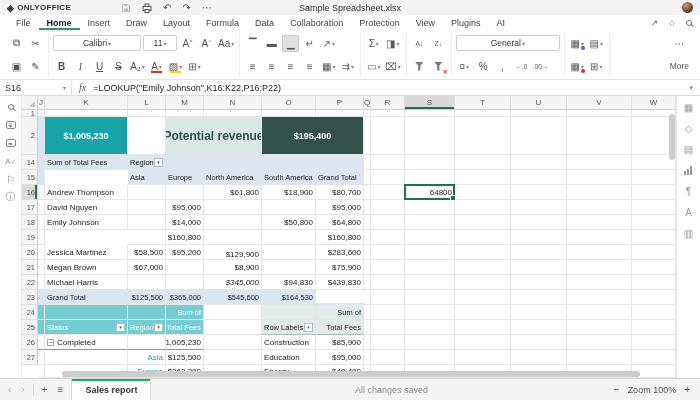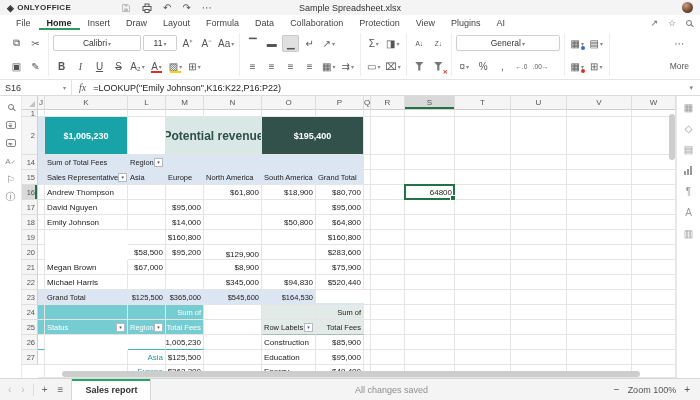--- a/index.html
+++ b/index.html
@@ -483,24 +483,20 @@
     <div class="cell c-pb" style="left: 240px; top: 59px; width: 54px; height: 15px;"></div>
     <div class="cell c-pb" style="left: 294px; top: 59px; width: 48px; height: 15px;"></div>
     <div class="cell" style="left: 342px; top: 59px; width: 7px; height: 15px;"></div>
     <div class="cell" style="left: 349px; top: 59px; width: 34px; height: 15px;"></div>
     <div class="cell" style="left: 383px; top: 59px; width: 50px; height: 15px;"></div>
     <div class="cell" style="left: 433px; top: 59px; width: 56px; height: 15px;"></div>
     <div class="cell" style="left: 489px; top: 59px; width: 56px; height: 15px;"></div>
     <div class="cell" style="left: 545px; top: 59px; width: 65px; height: 15px;"></div>
     <div class="cell" style="left: 610px; top: 59px; width: 44px; height: 15px;"></div>
     <div class="cell c-pb" style="left: 16px; top: 74px; width: 7px; height: 15px;"></div>
-    <div class="cell c-pb c-b" style="left: 23px; top: 74px; width: 83px; height: 15px;">
-      <span>Sales Representative</span>
-      <span class="ddbtn">▾</span>
-    </div>
     <div class="cell c-pb c-b" style="left: 106px; top: 74px; width: 38px; height: 15px;">
       <span>Asia</span>
     </div>
     <div class="cell c-pb c-b" style="left: 144px; top: 74px; width: 38px; height: 15px;">
       <span>Europe</span>
     </div>
     <div class="cell c-pb c-b" style="left: 182px; top: 74px; width: 58px; height: 15px;">
       <span>North America</span>
     </div>
     <div class="cell c-pb c-b" style="left: 240px; top: 74px; width: 54px; height: 15px;">
@@ -593,20 +589,23 @@
       <span>$160,800</span>
     </div>
     <div class="cell" style="left: 342px; top: 134px; width: 7px; height: 15px;"></div>
     <div class="cell" style="left: 349px; top: 134px; width: 34px; height: 15px;"></div>
     <div class="cell" style="left: 383px; top: 134px; width: 50px; height: 15px;"></div>
     <div class="cell" style="left: 433px; top: 134px; width: 56px; height: 15px;"></div>
     <div class="cell" style="left: 489px; top: 134px; width: 56px; height: 15px;"></div>
     <div class="cell" style="left: 545px; top: 134px; width: 65px; height: 15px;"></div>
     <div class="cell" style="left: 610px; top: 134px; width: 44px; height: 15px;"></div>
     <div class="cell" style="left: 16px; top: 149px; width: 7px; height: 15px;"></div>
+    <div class="cell" style="left: 23px; top: 149px; width: 83px; height: 15px;">
+      <span>Jessica Martinez</span>
+    </div>
     <div class="cell c-rt" style="left: 106px; top: 149px; width: 38px; height: 15px;">
       <span>$58,500</span>
     </div>
     <div class="cell c-rt" style="left: 144px; top: 149px; width: 38px; height: 15px;">
       <span>$95,200</span>
     </div>
     <div class="cell c-rt" style="left: 182px; top: 149px; width: 58px; height: 15px; align-items: flex-end;">
       <span>$129,900</span>
     </div>
     <div class="cell" style="left: 240px; top: 149px; width: 54px; height: 15px;"></div>
@@ -641,28 +640,28 @@
     <div class="cell" style="left: 433px; top: 164px; width: 56px; height: 15px;"></div>
     <div class="cell" style="left: 489px; top: 164px; width: 56px; height: 15px;"></div>
     <div class="cell" style="left: 545px; top: 164px; width: 65px; height: 15px;"></div>
     <div class="cell" style="left: 610px; top: 164px; width: 44px; height: 15px;"></div>
     <div class="cell" style="left: 16px; top: 179px; width: 7px; height: 15px;"></div>
     <div class="cell" style="left: 23px; top: 179px; width: 83px; height: 15px;">
       <span>Michael Harris</span>
     </div>
     <div class="cell" style="left: 106px; top: 179px; width: 38px; height: 15px;"></div>
     <div class="cell" style="left: 144px; top: 179px; width: 38px; height: 15px;"></div>
-    <div class="cell c-rt" style="left: 182px; top: 179px; width: 58px; height: 15px;">
+    <div class="cell c-rt" style="left: 182px; top: 179px; width: 58px; height: 15px; font-style: italic;">
       <span>$345,000</span>
     </div>
     <div class="cell c-rt" style="left: 240px; top: 179px; width: 54px; height: 15px;">
       <span>$94,830</span>
     </div>
     <div class="cell c-rt" style="left: 294px; top: 179px; width: 48px; height: 15px;">
-      <span>$520,440</span>
+      <span>$439,830</span>
     </div>
     <div class="cell" style="left: 342px; top: 179px; width: 7px; height: 15px;"></div>
     <div class="cell" style="left: 349px; top: 179px; width: 34px; height: 15px;"></div>
     <div class="cell" style="left: 383px; top: 179px; width: 50px; height: 15px;"></div>
     <div class="cell" style="left: 433px; top: 179px; width: 56px; height: 15px;"></div>
     <div class="cell" style="left: 489px; top: 179px; width: 56px; height: 15px;"></div>
     <div class="cell" style="left: 545px; top: 179px; width: 65px; height: 15px;"></div>
     <div class="cell" style="left: 610px; top: 179px; width: 44px; height: 15px;"></div>
     <div class="cell c-pb" style="left: 16px; top: 194px; width: 7px; height: 15px;"></div>
     <div class="cell c-pb c-b" style="left: 23px; top: 194px; width: 83px; height: 15px;">
@@ -729,20 +728,24 @@
       <span>Total Fees</span>
     </div>
     <div class="cell" style="left: 342px; top: 224px; width: 7px; height: 15px;"></div>
     <div class="cell" style="left: 349px; top: 224px; width: 34px; height: 15px;"></div>
     <div class="cell" style="left: 383px; top: 224px; width: 50px; height: 15px;"></div>
     <div class="cell" style="left: 433px; top: 224px; width: 56px; height: 15px;"></div>
     <div class="cell" style="left: 489px; top: 224px; width: 56px; height: 15px;"></div>
     <div class="cell" style="left: 545px; top: 224px; width: 65px; height: 15px;"></div>
     <div class="cell" style="left: 610px; top: 224px; width: 44px; height: 15px;"></div>
     <div class="cell c-ub" style="left: 16px; top: 239px; width: 7px; height: 15px;"></div>
+    <div class="cell c-b c-ub" style="left: 23px; top: 239px; width: 83px; height: 15px;">
+      <span class="collapse">−</span>
+      <span>Completed</span>
+    </div>
     <div class="cell c-ub" style="left: 106px; top: 239px; width: 38px; height: 15px;"></div>
     <div class="cell c-b c-rt c-ub" style="left: 144px; top: 239px; width: 38px; height: 15px;">
       <span>$1,005,230</span>
     </div>
     <div class="cell" style="left: 182px; top: 239px; width: 58px; height: 15px;"></div>
     <div class="cell" style="left: 240px; top: 239px; width: 54px; height: 15px;">
       <span>Construction</span>
     </div>
     <div class="cell c-rt" style="left: 294px; top: 239px; width: 48px; height: 15px;">
       <span>$85,900</span>

